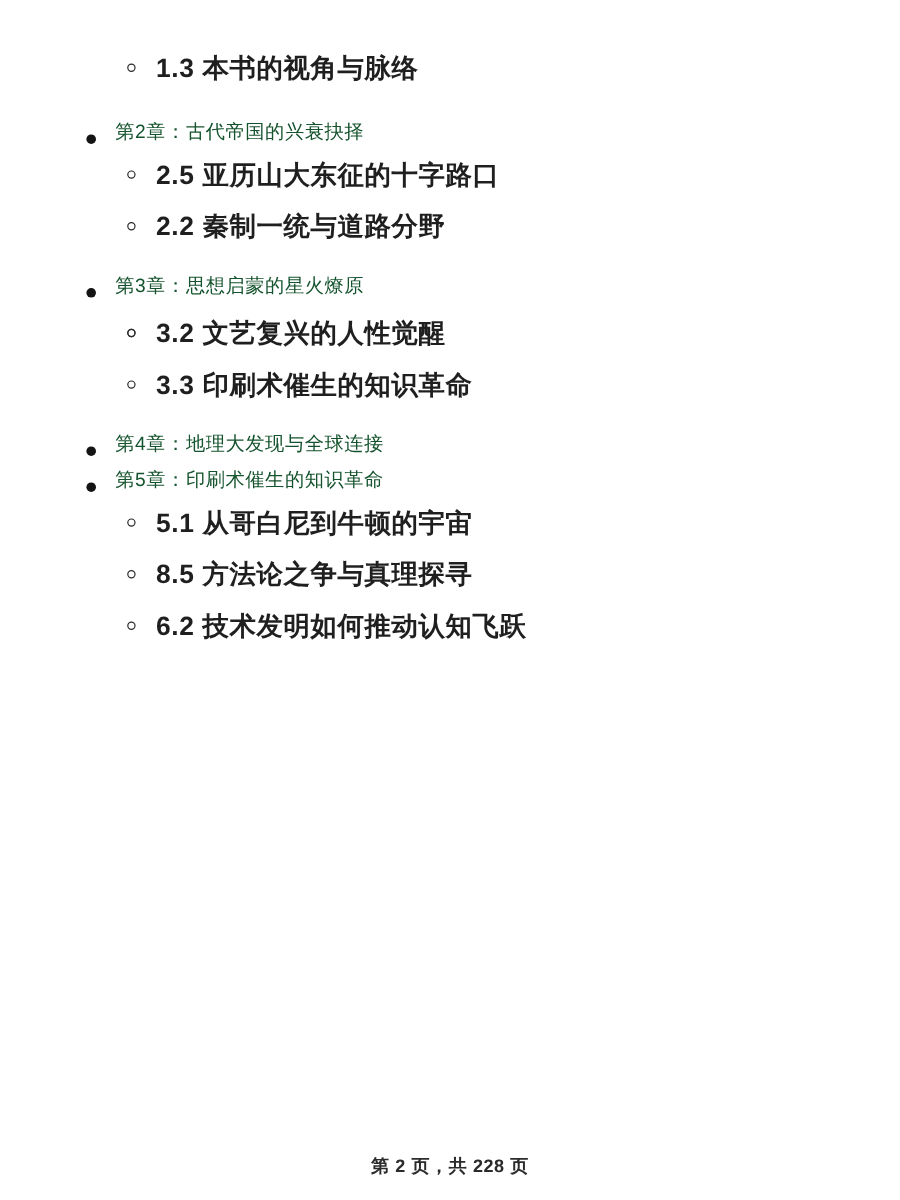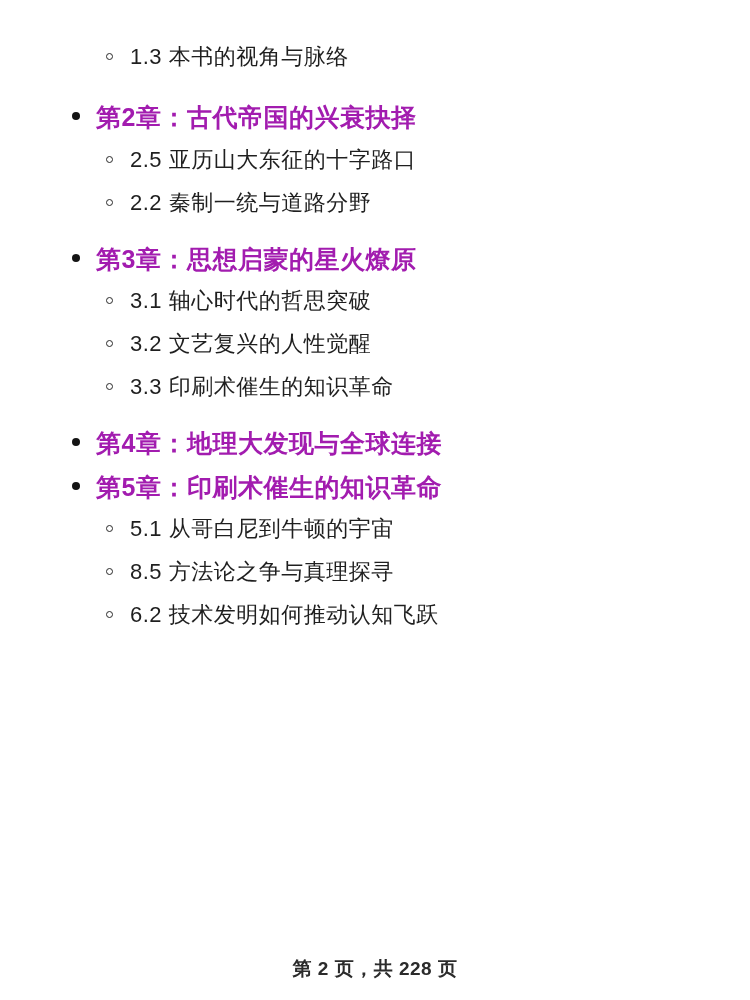--- a/index.html
+++ b/index.html
@@ -25,25 +25,25 @@
   .toc {
     list-style: none;
     margin: 0;
     padding: 0;
   }
   
   .chapter {
     position: relative;
     padding-left: 36px;
     margin: 0 0 6px 0;
-    font-size: 25px;
+    font-size: 16px;
     line-height: 1.5;
     letter-spacing: 0.5px;
-    font-weight: 700;
-    color: #a21caf;
+    font-weight: 400;
+    color: #14532d;
   }
   .chapter > .bullet-filled {
     position: absolute;
     left: 12px;
     top: 13px;
     width: 8px;
     height: 8px;
     border-radius: 50%;
     background: #141414;
   }
@@ -53,21 +53,21 @@
     margin: 6px 0 22px 0;
     padding: 0;
   }
   .section {
     position: relative;
     padding-left: 70px;
     margin: 0 0 10px 0;
     font-size: 22px;
     line-height: 1.5;
     letter-spacing: 0.5px;
-    font-weight: 400;
+    font-weight: 700;
     color: #1f1f1f;
   }
   .section > .bullet-hollow {
     position: absolute;
     left: 46px;
     top: 13px;
     width: 7px;
     height: 7px;
     border-radius: 50%;
     border: 1.6px solid #2a2a2a;
@@ -83,21 +83,21 @@
   }
   .chapter-group + .chapter-group {
     margin-top: 4px;
   }
   .footer {
     position: absolute;
     left: 0;
     right: 0;
     bottom: 18px;
     text-align: center;
-    font-size: 19px;
+    font-size: 15px;
     font-weight: 700;
     color: #2b2b2b;
     letter-spacing: 0.5px;
   }
 </style>
 </head>
 <body>
 
 <div class="page">
 
@@ -130,21 +130,20 @@
     </li>
 
     <li class="chapter-group">
       <div class="chapter">
         <span class="bullet-filled"></span>
         <span>第3章：思想启蒙的星火燎原</span>
       </div>
       <ul class="sections">
         <li class="section">
           <span class="bullet-hollow"></span>
-          <span>3.1 轴心时代的哲思突破</span>
         </li>
         <li class="section">
           <span class="bullet-hollow"></span>
           <span>3.2 文艺复兴的人性觉醒</span>
         </li>
         <li class="section">
           <span class="bullet-hollow"></span>
           <span>3.3 印刷术催生的知识革命</span>
         </li>
       </ul>

